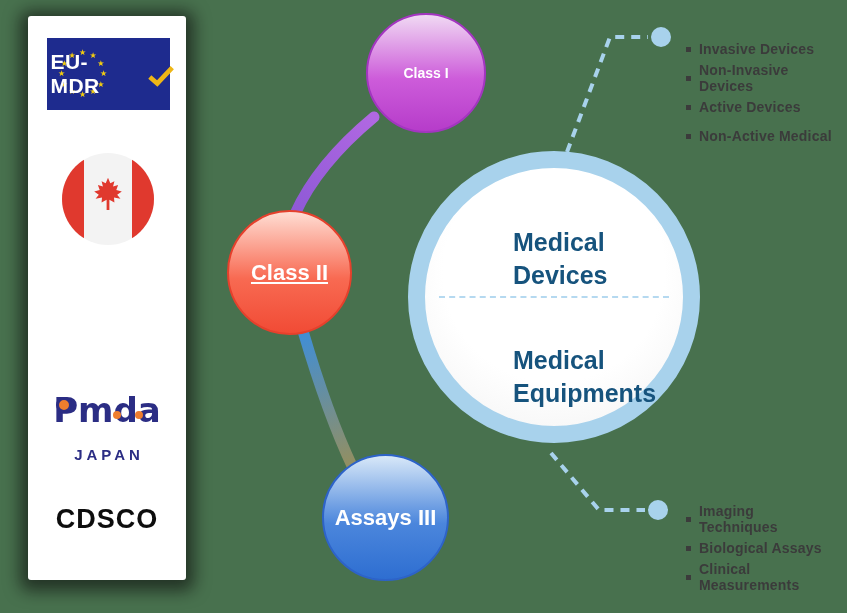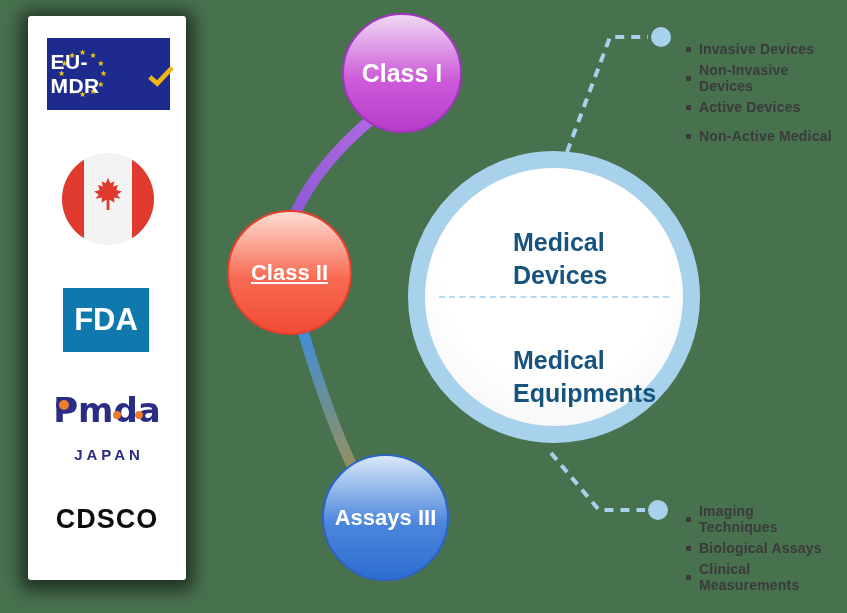--- a/index.html
+++ b/index.html
@@ -62,21 +62,21 @@
        background:radial-gradient(circle at 50% 40%, #ffffff 55%, #f1f1f1 100%);z-index:2;}
   .center-text{position:absolute;left:88px;width:165px;color:var(--center-text,#16537d);
        font-weight:700;font-size:25px;line-height:33px;text-align:left;}
   .center-text.top{top:58px;}
   .center-text.bottom{top:176px;}
   .divider{position:absolute;left:14px;right:14px;top:128px;border-top:2px dashed #b5d9f0;}
 
   
   .node{position:absolute;border-radius:50%;display:flex;align-items:center;justify-content:center;z-index:3;
         color:#fff;font-weight:600;box-sizing:border-box;}
-  .n1{left:342px;top:13px;width:120px;height:120px;font-size:25px;
+  .n1{left:366px;top:13px;width:120px;height:120px;font-size:14px;
       background:linear-gradient(180deg,var(--c1-top,#f0d9f3) 0%,#cd5cda 55%,var(--c1-bottom,#b63cca) 100%);
       border:2px solid var(--c1-border,#a335c0);}
   .n2{left:227px;top:210px;width:125px;height:125px;font-size:22px;
       background:linear-gradient(180deg,var(--c2-top,#ffddd3) 0%,#f86a52 55%,var(--c2-bottom,#f14b35) 100%);
       border:2px solid var(--c2-border,#e6402c);text-decoration:underline;}
   .n3{left:322px;top:454px;width:127px;height:127px;font-size:22px;
       background:linear-gradient(180deg,var(--c3-top,#d8e8f8) 0%,#4b86dc 55%,var(--c3-bottom,#2e6ed1) 100%);
       border:2px solid var(--c3-border,#2d63c8);}
 
   
@@ -120,23 +120,20 @@
     <div class="logo canada">
       <div class="flag-circle">
         <span class="leaf">
           <svg width="46" height="46" viewBox="0 0 100 100">
             <path fill="#e0392e" d="M50 8 L55 20 L64 16 L61 27 L72 24 L68 35 L80 38 L70 45 L77 54 L63 51 L64 62 L53 56 L53 78 L47 78 L47 56 L36 62 L37 51 L23 54 L30 45 L20 38 L32 35 L28 24 L39 27 L36 16 L45 20 Z"></path>
           </svg>
         </span>
       </div>
     </div>
 
-    <div class="logo fda">
-      <span class="fda-text">FDA</span>
-    </div>
 
     <div class="logo pmda">
       <div class="pmda-word">
         <span>Pmda</span>
         <span class="p-disc"></span>
         <span class="d-dot d1"></span>
         <span class="d-dot d2"></span>
       </div>
       <div class="pmda-japan">JAPAN</div>
     </div>

